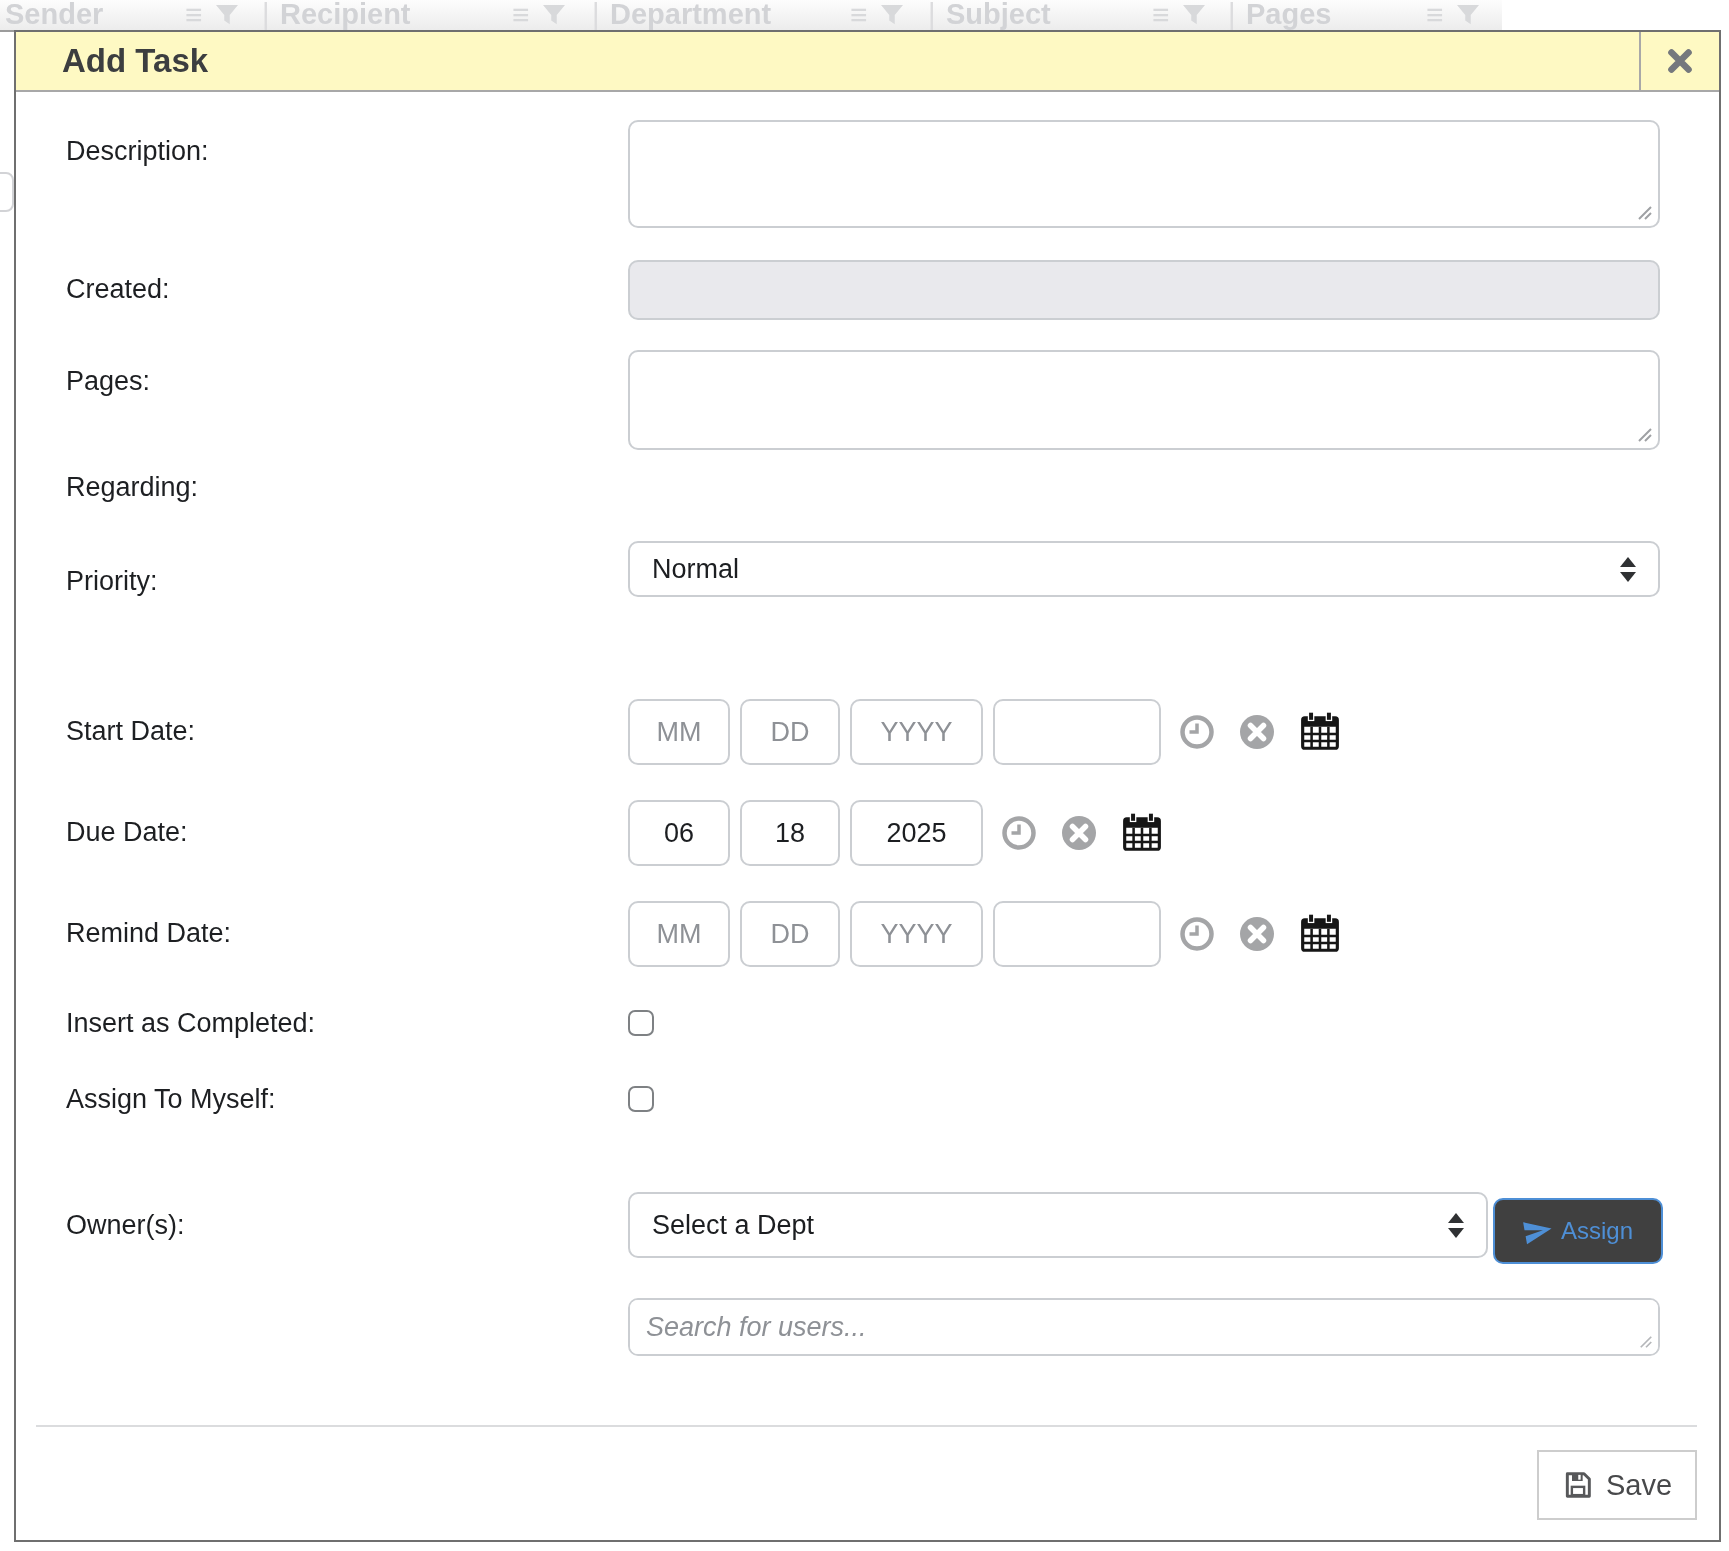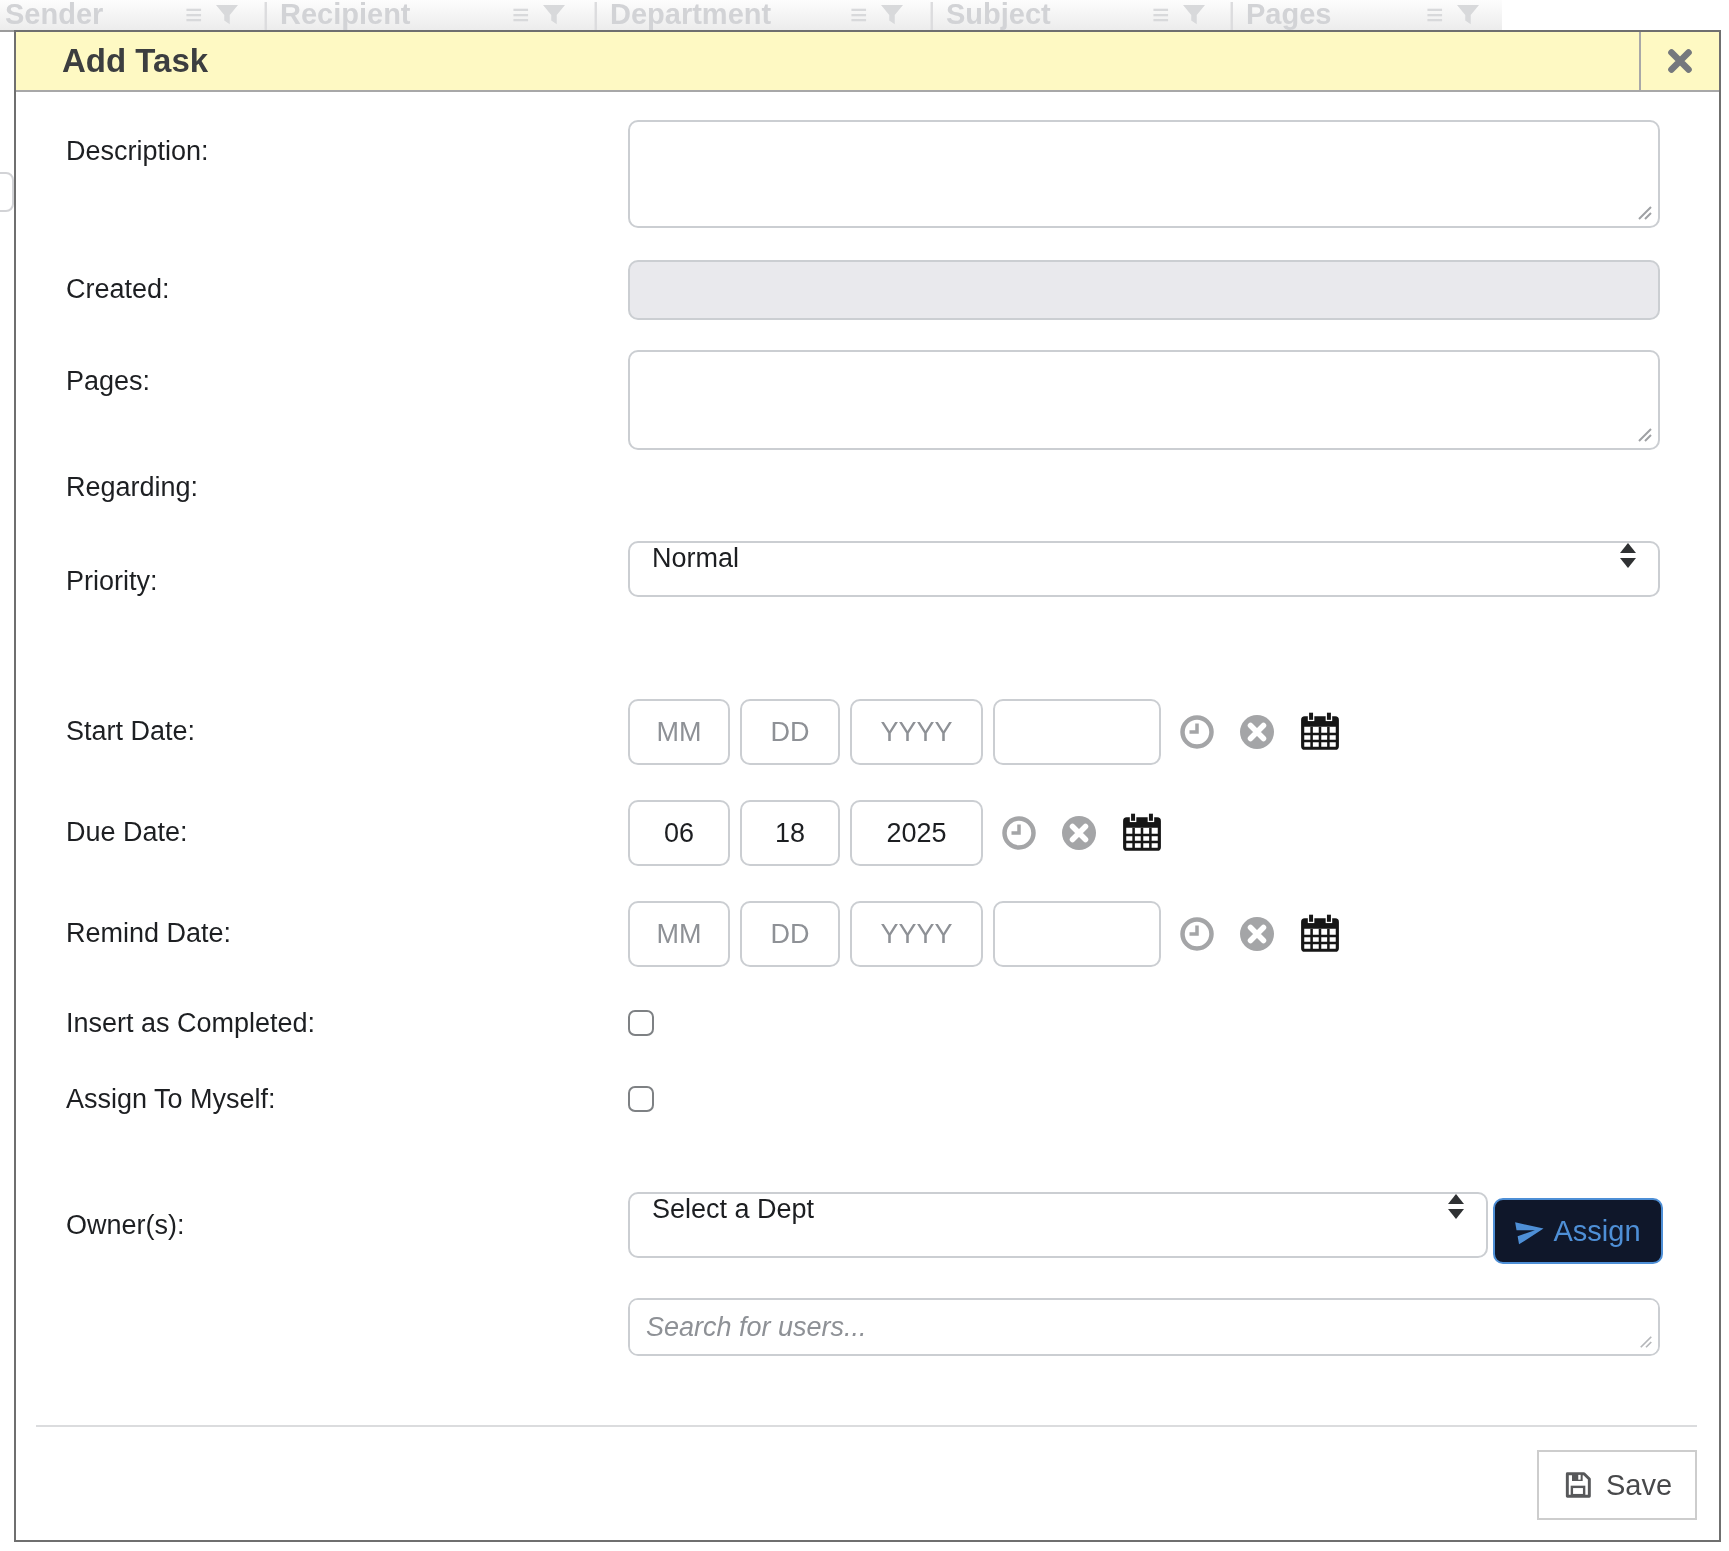--- a/index.html
+++ b/index.html
@@ -32,38 +32,38 @@
   textarea.tbox{resize:none;padding:12px 16px;display:block;}
   .ta-wrap{position:relative;}
   .grip{position:absolute;right:7px;bottom:7px;}
 
   .wide{width:1032px;}
   .ta-tall{height:108px;}
   .subject-input{width:1032px;height:60px;background:#e9e9ed;padding:0 16px;}
 
   
   .sel{box-sizing:border-box;height:56px;border:2px solid #cbced2;border-radius:10px;background:#fff;
-    display:flex;padding:0 22px;font-size:27px;color:#1c1e21;cursor:pointer;}
+    display:flex;align-items:center;padding:0 22px;font-size:27px;color:#1c1e21;cursor:pointer;}
   .updown{margin-left:auto;display:flex;flex-direction:column;align-items:center;gap:5px;}
   .tri-up{width:0;height:0;border-left:8px solid transparent;border-right:8px solid transparent;border-bottom:10px solid #2f3133;}
   .tri-down{width:0;height:0;border-left:8px solid transparent;border-right:8px solid transparent;border-top:10px solid #2f3133;}
 
   
   .dates{gap:10px;}
   .din{height:66px;text-align:center;}
   .w-mm{width:102px;} .w-dd{width:100px;} .w-yyyy{width:133px;}
   .w-time{width:168px;text-align:left;padding-left:14px;}
   .icon-btn{display:inline-flex;align-items:center;justify-content:center;cursor:pointer;}
   .ic-clock{margin-left:8px;} .ic-x{margin-left:14px;} .ic-cal{margin-left:14px;}
 
   .checkbox{width:26px;height:26px;box-sizing:border-box;border:2.5px solid #7e8184;border-radius:7px;background:#fff;cursor:pointer;}
 
   .owner-sel{width:860px;height:66px;}
   .assign-btn{position:absolute;left:1477px;top:6px;width:170px;height:66px;box-sizing:border-box;
-    border:2.5px solid #4e8fd6;border-radius:10px;background:#0f172a;color:#4e8fd6;font-size:29px;
+    border:2.5px solid #4e8fd6;border-radius:10px;background:#404040;color:#4e8fd6;font-size:24px;
     display:flex;align-items:center;justify-content:center;gap:8px;cursor:pointer;}
   .search-ta{height:58px;padding:12px 16px;font-style:italic;}
 
   .footer-divider{position:absolute;left:20px;top:1333px;width:1661px;border-top:2px solid #dbdcde;}
   .save-btn{position:absolute;right:22px;top:1358px;width:160px;height:70px;box-sizing:border-box;
     border:2px solid #cdcdcd;border-radius:0;background:#fff;color:#48494b;font-size:29px;
     display:flex;align-items:center;justify-content:center;gap:12px;cursor:pointer;}
 </style>
 </head>
 <body>

